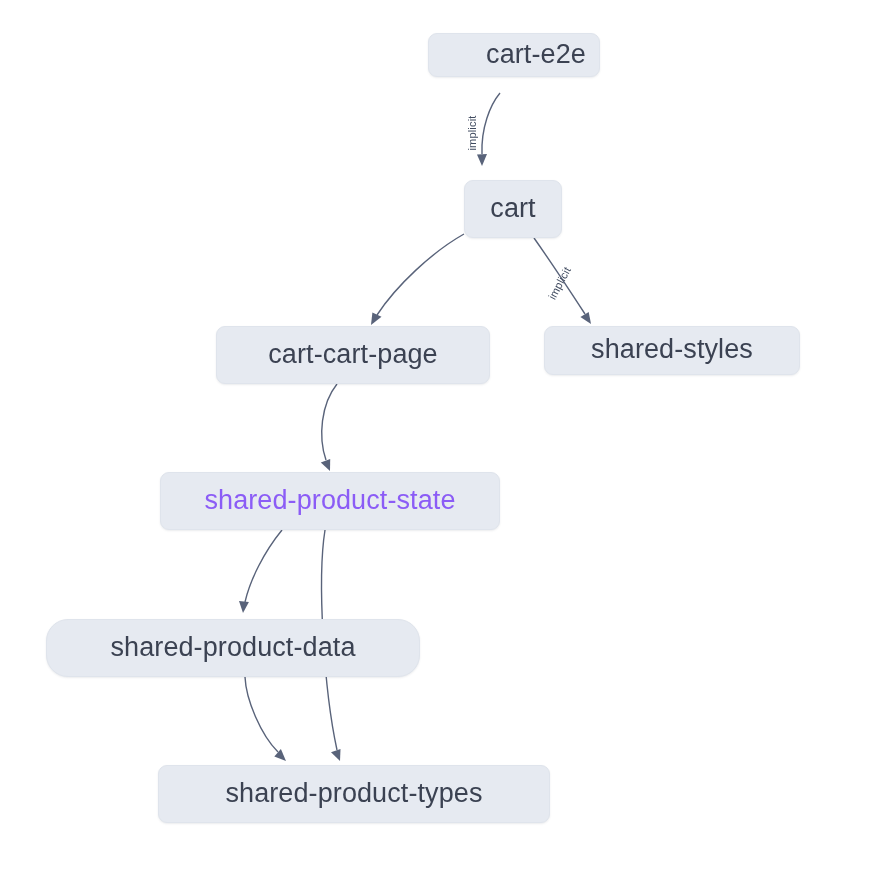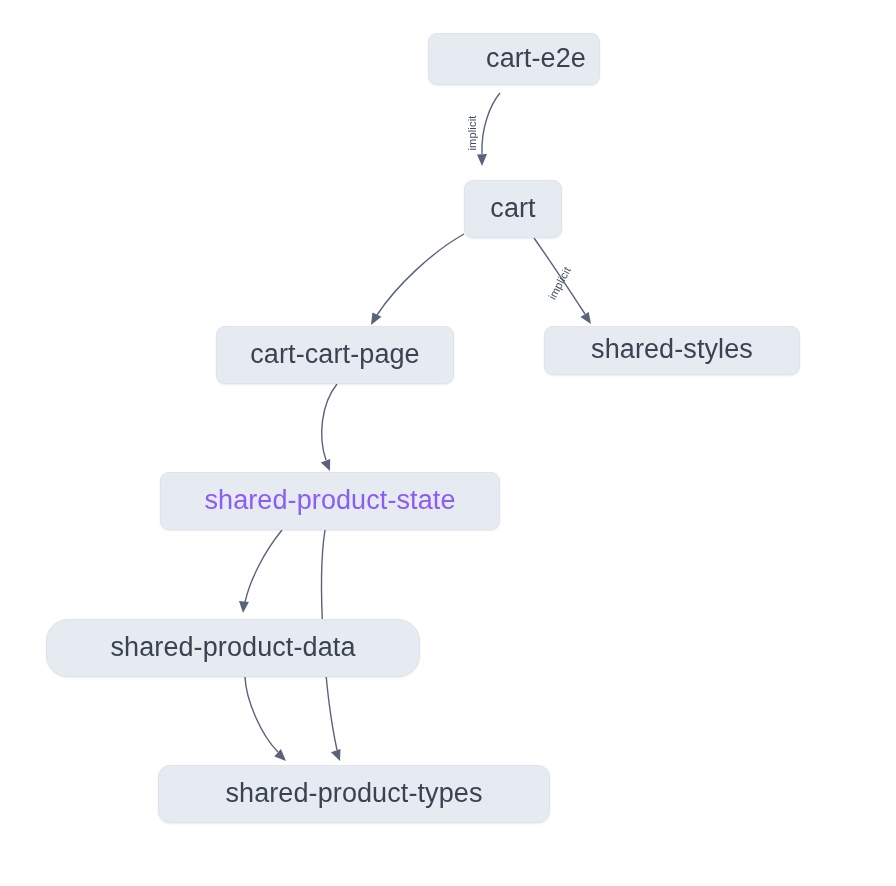--- a/index.html
+++ b/index.html
@@ -93,36 +93,36 @@
         <path class="edge-path" d="M 325 530 C 317 580 324 690 337 750" stroke="#59637a"></path>
         <path class="edge-head" d="M 340 761 l -9.0 -8.8 l 9.5 -3.2 Z" fill="#59637a"></path>
       </g>
       <g>
         <path class="edge-path" d="M 245 677 C 246 700 261 735 278 752" stroke="#59637a"></path>
         <path class="edge-head" d="M 286 761 l -11.7 -4.6 l 6.6 -7.4 Z" fill="#59637a"></path>
       </g>
     </svg>
 
   <div id="node-layer">
-      <div class="node" style="left: 428px; top: 33px; width: 172px; height: 52px; background: rgb(230, 234, 241); border-color: rgb(223, 228, 236); color: rgb(59, 66, 82); padding-left: 44px;">
+      <div class="node" style="left: 428px; top: 33px; width: 172px; height: 44px; background: rgb(230, 234, 241); border-color: rgb(223, 228, 236); color: rgb(59, 66, 82); padding-left: 44px;">
         <span class="node-label">cart-e2e</span>
       </div>
       <div class="node" style="left: 464px; top: 180px; width: 98px; height: 58px; background: rgb(230, 234, 241); border-color: rgb(223, 228, 236); color: rgb(59, 66, 82); align-items: center;">
         <span class="node-label">cart</span>
       </div>
-      <div class="node" style="left: 216px; top: 326px; width: 238px; height: 58px; background: rgb(230, 234, 241); border-color: rgb(223, 228, 236); color: rgb(59, 66, 82); text-align: right;">
+      <div class="node" style="left: 216px; top: 326px; width: 274px; height: 58px; background: rgb(230, 234, 241); border-color: rgb(223, 228, 236); color: rgb(59, 66, 82); text-align: right;">
         <span class="node-label">cart-cart-page</span>
       </div>
       <div class="node" style="left: 544px; top: 326px; width: 256px; height: 49px; background: rgb(230, 234, 241); border-color: rgb(223, 228, 236); color: rgb(59, 66, 82);">
         <span class="node-label">shared-styles</span>
       </div>
       <div class="node" style="left: 160px; top: 472px; width: 340px; height: 58px; background: rgb(230, 234, 241); border-color: rgb(223, 228, 236); color: #8b5cf6;">
         <span class="node-label">shared-product-state</span>
       </div>
       <div class="node" style="left: 46px; top: 619px; width: 374px; height: 58px; background: rgb(230, 234, 241); border-color: rgb(223, 228, 236); color: rgb(59, 66, 82); border-radius: 22px;">
         <span class="node-label">shared-product-data</span>
       </div>
-      <div class="node" style="left: 158px; top: 765px; width: 392px; height: 58px; background: rgb(230, 234, 241); border-color: rgb(223, 228, 236); color: rgb(59, 66, 82); border-radius: 12px;">
+      <div class="node" style="left: 158px; top: 765px; width: 392px; height: 58px; background: rgb(230, 234, 241); border-color: rgb(223, 228, 236); color: rgb(59, 66, 82);">
         <span class="node-label">shared-product-types</span>
       </div>
     </div>
 
 </div>
 
 </body></html>

